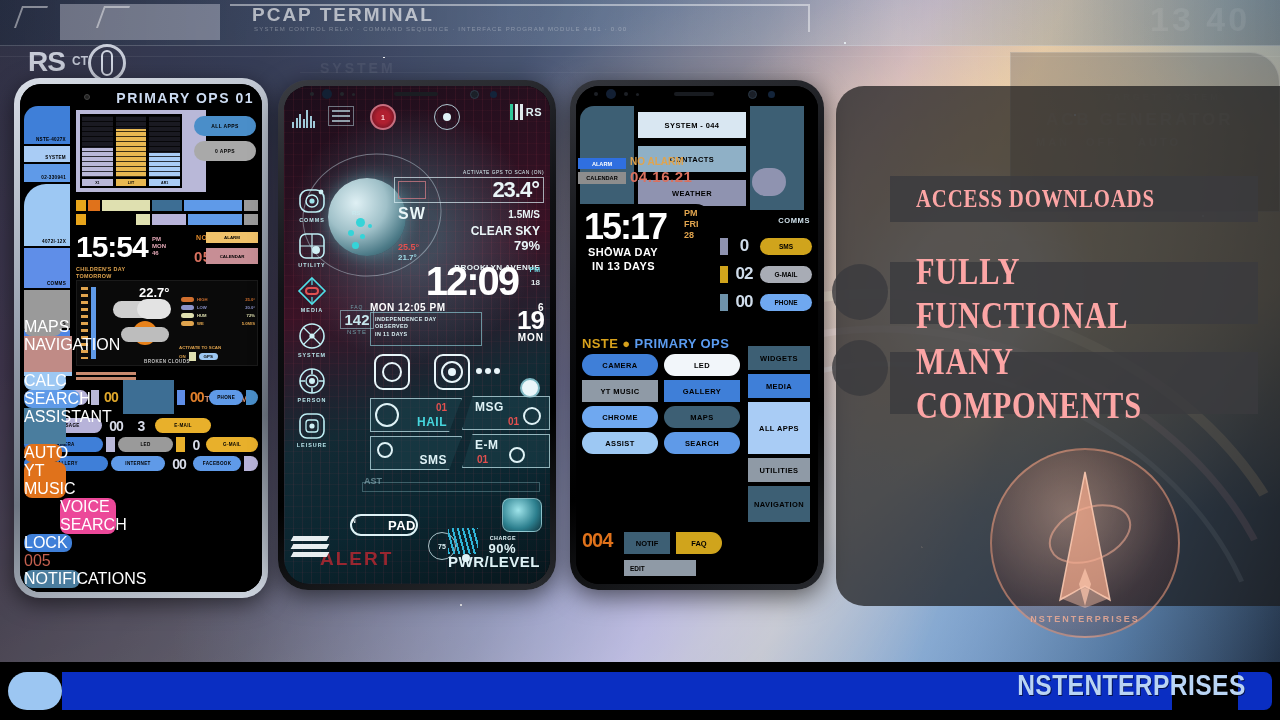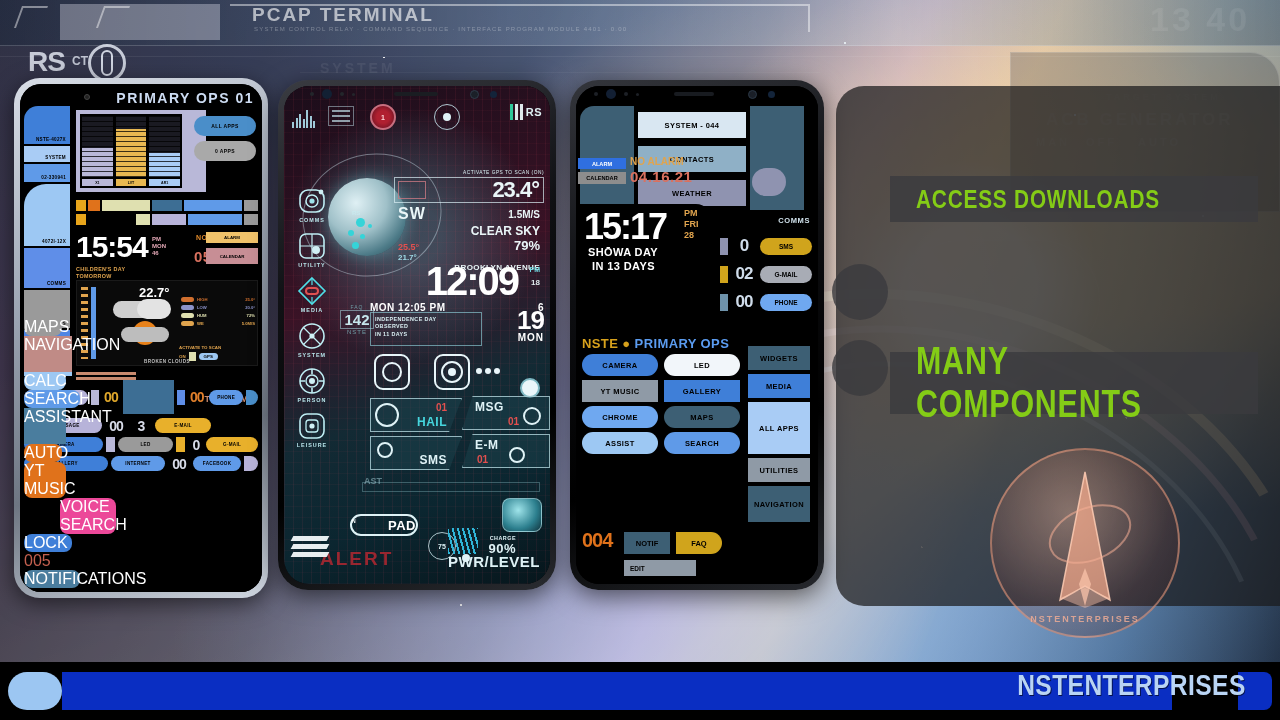--- a/index.html
+++ b/index.html
@@ -263,22 +263,22 @@
   .p3-crow .n  { font-size:17px; font-weight:700; color:#cfdcea; letter-spacing:-1px; width:26px; text-align:center; }
   .p3-crow .pill { width:52px; height:17px; border-radius:9px; font-size:6.5px; font-weight:700; color:#000;
                    display:flex; align-items:center; justify-content:center; }
   .p3-head { position:absolute; left:6px; top:250px; font-size:13px; font-weight:700; letter-spacing:.4px; }
   .p3-head .a { color:#d7a11c; }
   .p3-head .dot { color:#d7a11c; }
   .p3-head .b { color:#5b9cf0; }
 
   
   .rpanel { position:absolute; background:rgba(58,58,62,.82); display:flex; align-items:center;
-            padding-left:26px; color:#84cc16; font-weight:700; letter-spacing:1px;
-            font-family:Liberation Sans, sans-serif; }
+            padding-left:26px; color:#fca5a5; font-weight:700; letter-spacing:1px;
+            font-family:Liberation Serif, serif; }
   .rpanel span { transform:scaleX(.80); transform-origin:left center; display:inline-block; }
   .rknob { position:absolute; background:rgba(58,58,62,.82); border-radius:50%; }
   .rbox { position:absolute; background:rgba(26,26,28,.72); border-top-left-radius:28px;
           border-bottom-left-radius:28px; }
   .logo-wrap { position:absolute; left:990px; top:448px; width:190px; height:190px; }
   .logo-circ { position:absolute; inset:0; border-radius:50%;
                background:radial-gradient(circle at 42% 34%, rgba(255,190,160,.40), rgba(120,60,50,.25) 60%, rgba(40,20,18,.30) 100%);
                border:2px solid rgba(240,160,130,.55); }
   .logo-dots { position:absolute; inset:6px; border-radius:50%;
                background:repeating-conic-gradient(rgba(245,170,140,.75) 0deg 1.6deg, rgba(0,0,0,0) 1.6deg 5deg);
@@ -844,20 +844,23 @@
   </div>
 
   <div class="rbox" style="left:836px;top:86px;width:444px;height:520px;"></div>
 
   <div class="rknob" style="left:832px;top:264px;width:56px;height:56px;"></div>
   <div class="rknob" style="left:832px;top:340px;width:56px;height:56px;"></div>
 
   <div class="rpanel" style="left:890px;top:176px;width:368px;height:46px;font-size:26px;">
     <span>ACCESS DOWNLOADS</span>
   </div>
+  <div class="rpanel" style="left:890px;top:262px;width:368px;height:62px;font-size:38px;">
+    <span>FULLY FUNCTIONAL</span>
+  </div>
   <div class="rpanel" style="left:890px;top:352px;width:368px;height:62px;font-size:38px;">
     <span>MANY COMPONENTS</span>
   </div>
 
   <div class="logo-wrap">
     <div class="logo-circ"></div>
     <div class="logo-dots"></div>
     <svg width="190" height="190" viewBox="0 0 190 190" style="position:absolute;left:0;top:0;">
       <path d="M95 24 L120 152 L95 138 L70 152 Z" fill="rgba(245,170,140,.72)" stroke="rgba(255,205,180,.85)" stroke-width="1.5"></path>
       <ellipse cx="100" cy="86" rx="42" ry="26" fill="none" stroke="rgba(245,175,150,.55)" stroke-width="2" transform="rotate(-22 100 86)"></ellipse>

